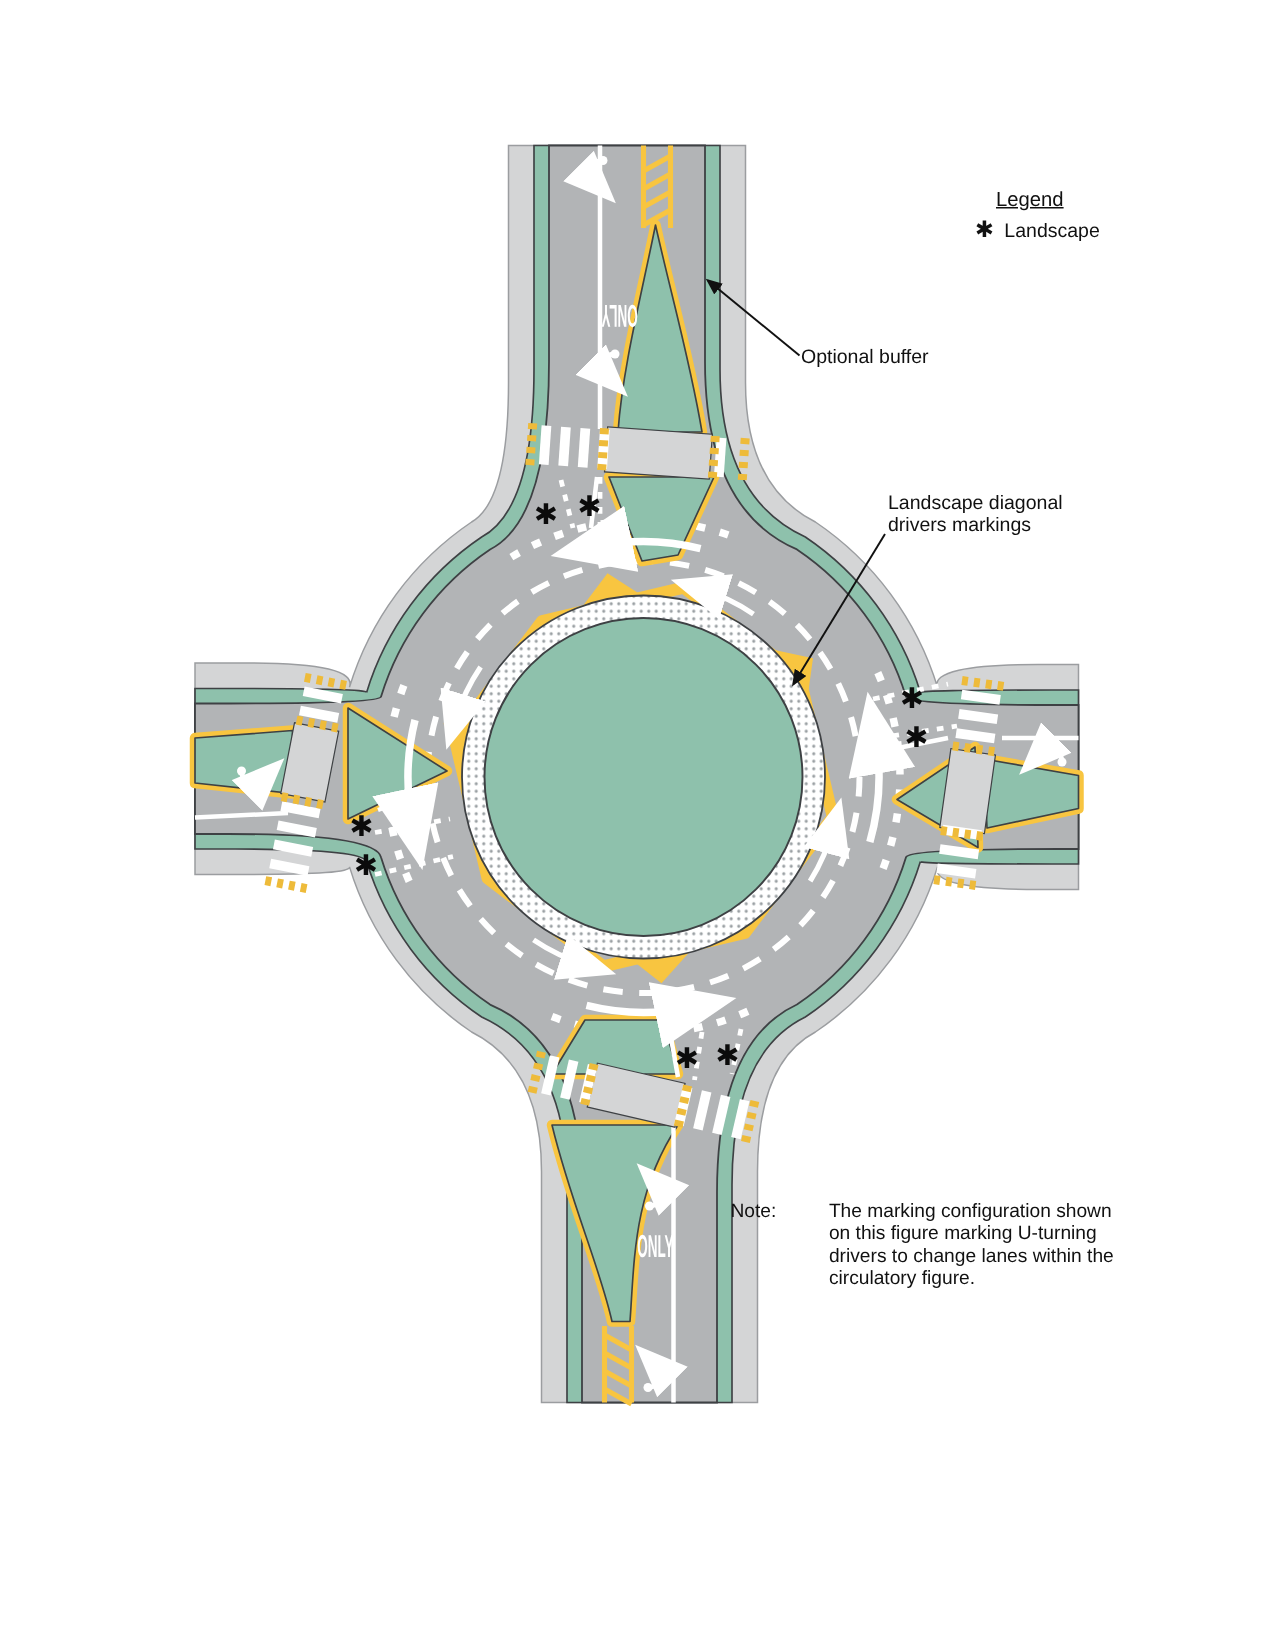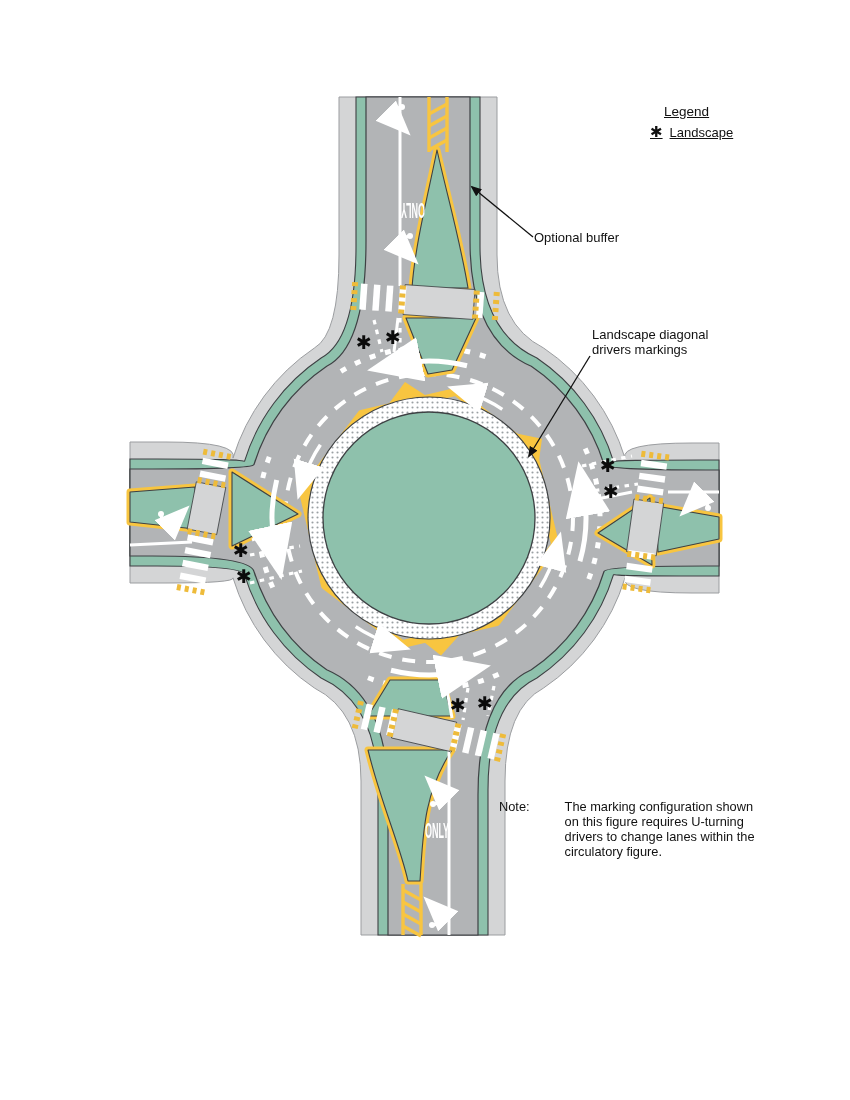--- a/index.html
+++ b/index.html
@@ -5,21 +5,21 @@
   html,body{margin:0;padding:0;background:#ffffff;}
   #page{position:relative;width:850px;height:1100px;background:#ffffff;overflow:hidden;
         font-family:"Liberation Sans", sans-serif;color:#111;}
   #diagram-svg{position:absolute;left:0;top:0;}
   .overlay{position:absolute;font-size:13px;line-height:15px;color:#111;}
   .legend{width:110px;}
   .legend-title{font-size:13.5px;text-decoration:underline;margin-left:14px;}
   .legend-row{display:flex;align-items:center;margin-top:6px;}
   .legend-star{font-family:"DejaVu Sans",sans-serif;font-size:15px;font-weight:bold;margin-right:7px;}
   .note{display:flex;font-size:12.8px;line-height:15px;}
-  .note-prefix{margin-right:5px;white-space:nowrap;padding-left:12px;}
+  .note-prefix{margin-right:5px;white-space:nowrap;}
   .note-lines div{white-space:nowrap;margin-left:30px;}
 </style>
 </head>
 <body>
 
 <div id="page">
 
   <svg id="diagram-svg" width="850" height="1100" viewBox="0 0 850 1100">
     <defs>
       <marker id="mArrB" markerWidth="9" markerHeight="8" refX="7" refY="3.5" orient="auto">
@@ -236,37 +236,37 @@
       <text x="458" y="712">✱</text>
       <text x="485" y="710">✱</text>
     </g>
 
     <g stroke="#111" stroke-width="1.3" fill="none">
       <path d="M533,237 L472,187" marker-end="url(#mArrB)"></path>
       <path d="M590,356 L529,456" marker-end="url(#mArrB)"></path>
     </g>
   </svg>
 
-  <div class="overlay legend" style="left:650px;top:104px;text-decoration:underline;">
+  <div class="overlay legend" style="left:650px;top:125px;">
     <div class="legend-title">Legend</div>
     <div class="legend-row">
       <span class="legend-star">✱</span>
       <span>Landscape</span>
     </div>
   </div>
 
   <div class="overlay" style="left:534px;top:230px;">Optional buffer</div>
 
   <div class="overlay" style="left:592px;top:327px;">
     <div>Landscape diagonal</div>
     <div>drivers markings</div>
   </div>
 
   <div class="overlay note" style="left:487px;top:799px;">
     <div class="note-prefix">Note:</div>
     <div class="note-lines">
       <div>The marking configuration shown</div>
-      <div>on this figure requires U-turning</div>
+      <div>on this figure marking U-turning</div>
       <div>drivers to change lanes within the</div>
       <div>circulatory figure.</div>
     </div>
   </div>
 </div>
 
 </body></html>

